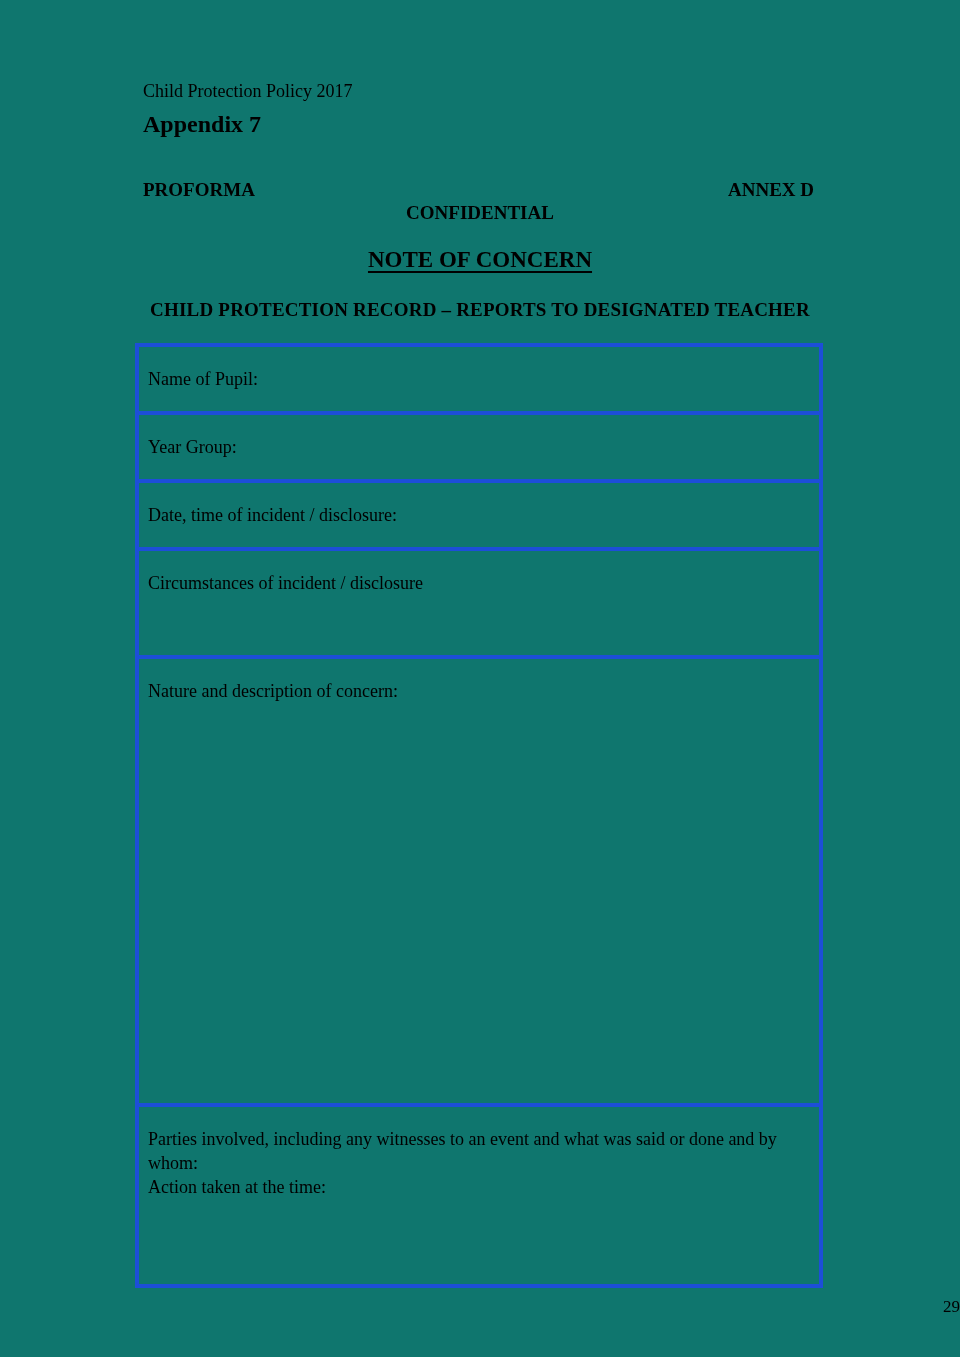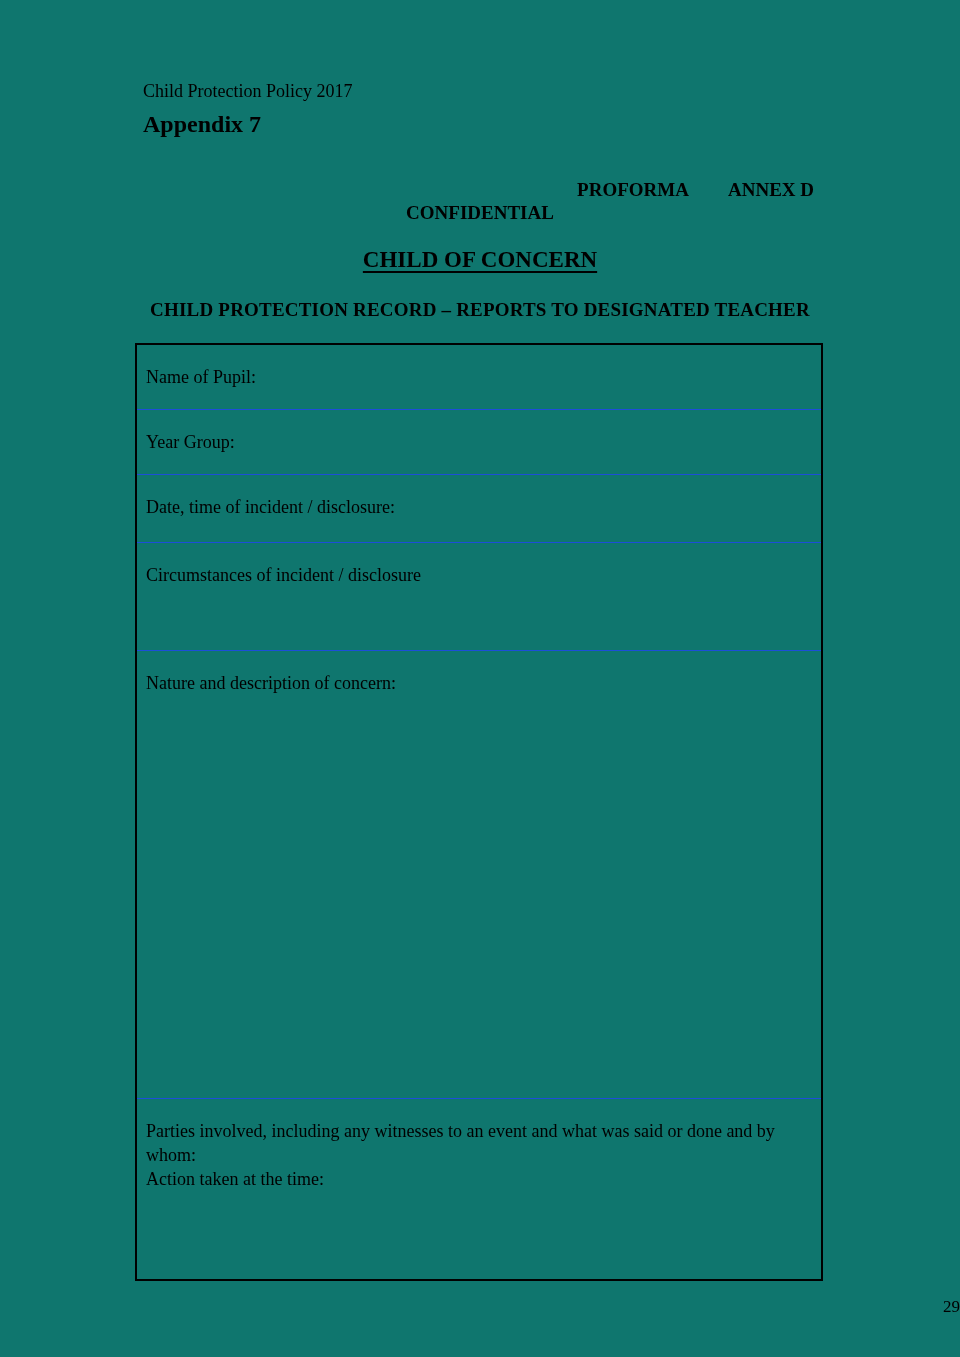--- a/index.html
+++ b/index.html
@@ -27,21 +27,21 @@
     font-size: 24px;
     font-weight: bold;
     line-height: 22px;
   }
   .proforma-row {
     position: absolute;
     left: 143px;
     top: 179px;
     width: 671px;
     display: flex;
-    justify-content: flex-end;
+    justify-content: space-between;
     font-size: 19px;
     font-weight: bold;
     line-height: 22px;
     gap: 39px;
   }
   .confidential {
     position: absolute;
     left: 0;
     top: 202px;
     width: 960px;
@@ -79,21 +79,21 @@
   table.form-table {
     position: absolute;
     left: 135px;
     top: 343px;
     width: 688px;
     border-collapse: collapse;
     table-layout: fixed;
   }
   table.form-table { border: 2px solid #000; }
   table.form-table td {
-    border: 1px solid #1d4ed8;
+    border: 4px solid #1d4ed8;
     vertical-align: top;
     padding: 20px 9px;
     font-size: 18px;
     line-height: 24px;
   }
   tr.r1 td { height: 45px; }
   tr.r2 td { height: 44px; }
   tr.r3 td { height: 68px; }
   tr.r4 td { height: 108px; }
   tr.r5 td { height: 448px; margin-top: 32px; }
@@ -119,21 +119,21 @@
   <div class="doc-header-line2">Appendix 7</div>
 
   <div class="proforma-row">
     <span>PROFORMA</span>
     <span>ANNEX D</span>
   </div>
 
   <div class="confidential">CONFIDENTIAL</div>
 
   <div class="main-title">
-    <span>CHILD OF CONCERN</span>
+    <span>NOTE OF CONCERN</span>
   </div>
 
   <div class="subtitle">CHILD PROTECTION RECORD – REPORTS TO DESIGNATED TEACHER</div>
 
   <table class="form-table">
     <tbody>
       <tr class="r1">
         <td>
           <div>Name of Pupil:</div>
         </td>

